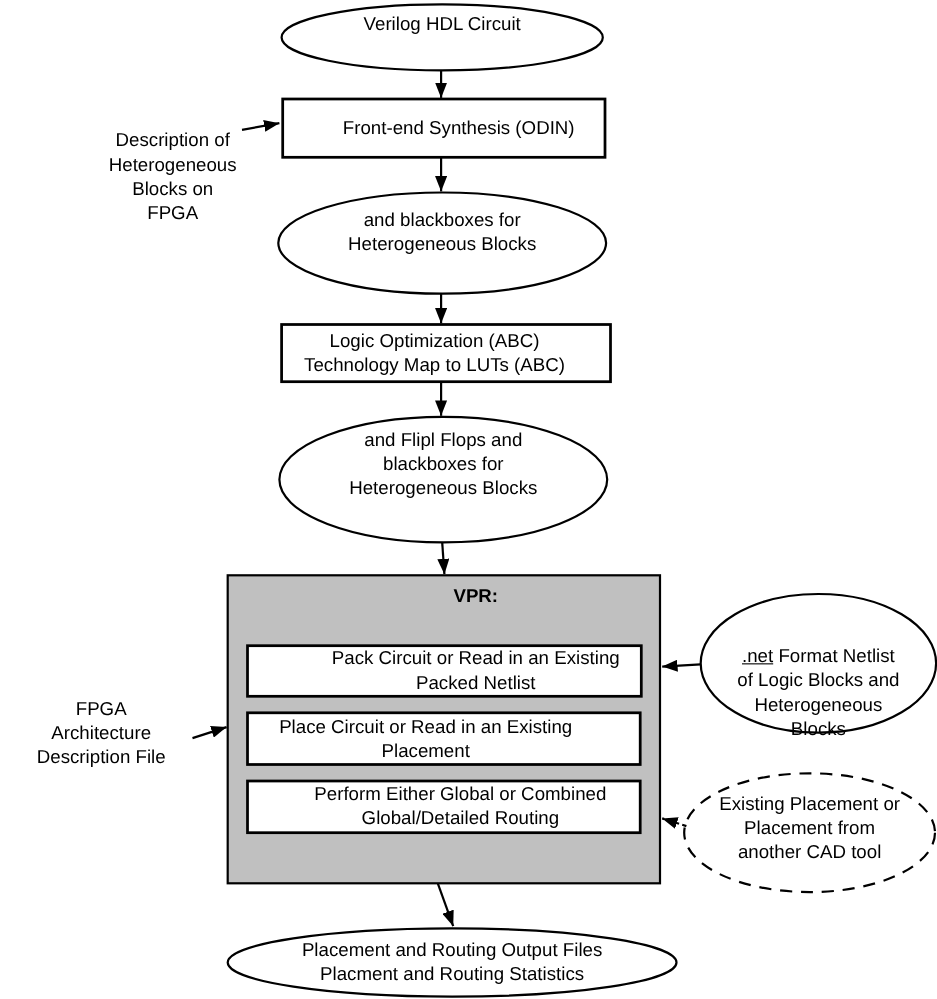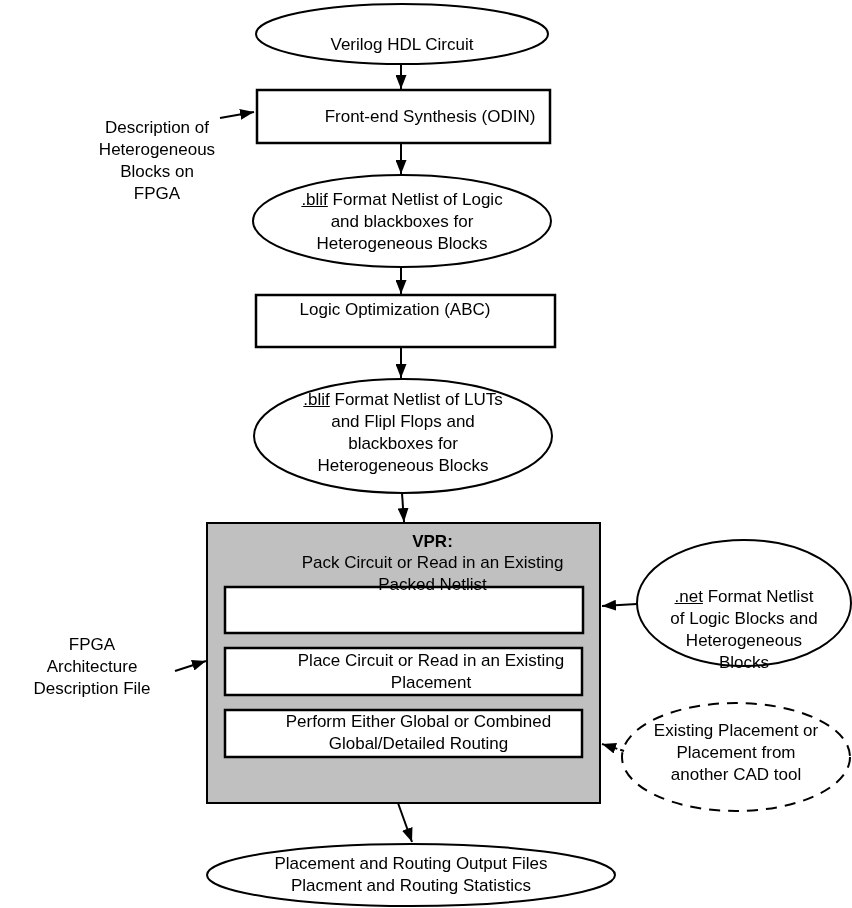--- a/index.html
+++ b/index.html
@@ -48,62 +48,61 @@
     <line x1="401" y1="143" x2="401" y2="174" stroke="#000" stroke-width="2" marker-end="url(#arrow)"></line>
     <line x1="401" y1="267" x2="401" y2="294" stroke="#000" stroke-width="2" marker-end="url(#arrow)"></line>
     <line x1="401" y1="347" x2="401" y2="378" stroke="#000" stroke-width="2" marker-end="url(#arrow)"></line>
     <line x1="402" y1="493" x2="404" y2="522" stroke="#000" stroke-width="2" marker-end="url(#arrow)"></line>
     <line x1="637" y1="604" x2="602" y2="606" stroke="#000" stroke-width="2" marker-end="url(#arrow)"></line>
     <line x1="624" y1="751" x2="602" y2="744" stroke="#000" stroke-width="2" stroke-dasharray="4 3" marker-end="url(#arrow)"></line>
     <line x1="175" y1="671" x2="206" y2="661" stroke="#000" stroke-width="2" marker-end="url(#arrow)"></line>
     <line x1="398" y1="803" x2="412" y2="842" stroke="#000" stroke-width="2" marker-end="url(#arrow)"></line>
   </svg>
 
-  <div class="label" style="left:260px;top:34px;width:284px;">
+  <div class="label" style="left:260px;top:11px;width:284px;">
     <div class="ln">Verilog HDL Circuit</div>
   </div>
 
-  <div class="label" style="left:270px;top:106px;width:320px;">
+  <div class="label" style="left:257px;top:106px;width:320px;">
     <div class="ln">Front-end Synthesis (ODIN)</div>
   </div>
 
   <div class="label" style="left:62px;top:117px;width:190px;">
     <div class="ln">Description of</div>
     <div class="ln">Heterogeneous</div>
     <div class="ln">Blocks on</div>
     <div class="ln">FPGA</div>
   </div>
 
   <div class="label" style="left:253px;top:189px;width:298px;">
-    <div class="ln"><span class="u">.blif</span><span> Format Netlist of Logic</span></div>
     <div class="ln">and blackboxes for</div>
     <div class="ln">Heterogeneous Blocks</div>
   </div>
 
   <div class="label" style="left:256px;top:299px;width:278px;">
     <div class="ln">Logic Optimization (ABC)</div>
+    <div class="ln">Technology Map to LUTs (ABC)</div>
   </div>
 
   <div class="label" style="left:254px;top:389px;width:298px;">
-    <div class="ln"><span class="u">.blif</span><span> Format Netlist of LUTs</span></div>
     <div class="ln">and Flipl Flops and</div>
     <div class="ln">blackboxes for</div>
     <div class="ln">Heterogeneous Blocks</div>
   </div>
 
   <div class="label bold" style="left:207px;top:531px;width:451px;">
     <div class="ln">VPR:</div>
   </div>
 
-  <div class="label" style="left:225px;top:552px;width:415px;">
+  <div class="label" style="left:225px;top:588px;width:415px;">
     <div class="ln">Pack Circuit or Read in an Existing</div>
     <div class="ln">Packed Netlist</div>
   </div>
 
-  <div class="label" style="left:225px;top:650px;width:324px;padding-left:44px;">
+  <div class="label" style="left:225px;top:650px;width:324px;">
     <div class="ln">Place Circuit or Read in an Existing</div>
     <div class="ln">Placement</div>
   </div>
 
   <div class="label" style="left:225px;top:711px;width:387px;border-radius:16px;">
     <div class="ln">Perform Either Global or Combined</div>
     <div class="ln">Global/Detailed Routing</div>
   </div>
 
   <div class="label" style="left:644px;top:562px;width:200px;margin-top:24px;">

